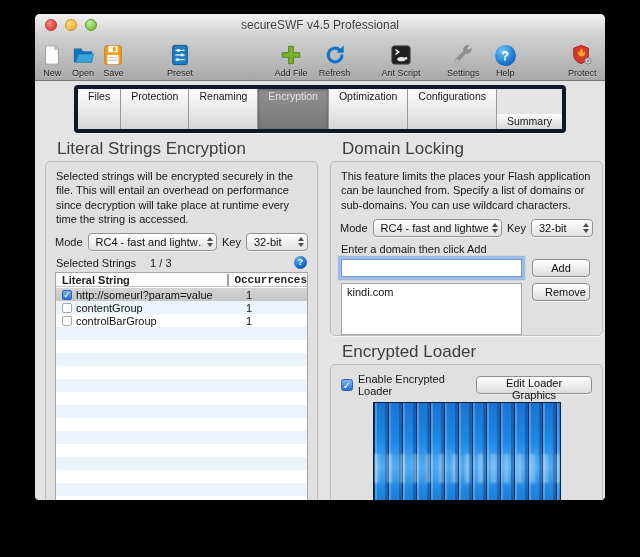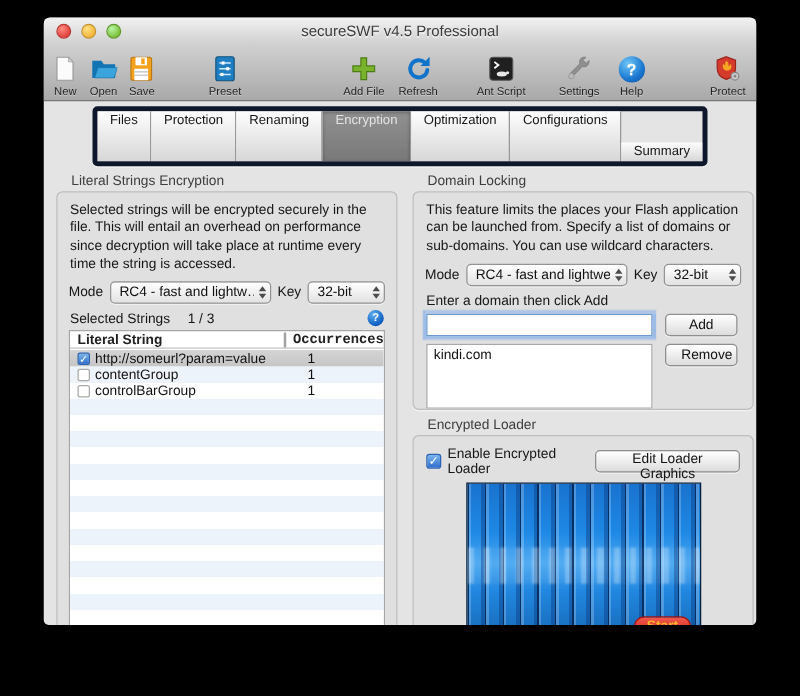--- a/index.html
+++ b/index.html
@@ -38,21 +38,21 @@
   .segmented { display:inline-flex; border:4px solid #0f172a; border-radius:4px; overflow:hidden;
                box-shadow:0 1px 0 rgba(255,255,255,.65); }
   .seg { padding:1px 10px 2px; font-size:10.5px; color:#161616; background:linear-gradient(#fdfdfd,#d7d7d7);
          border-right:1px solid #989898; }
   .seg:last-child { border-right:none;margin-top:25px; }
   .seg.sel { background:linear-gradient(#919191,#787878); color:#e3e3e3; box-shadow:inset 0 1px 3px rgba(0,0,0,.35); }
 
   
   .cols { display:flex; gap:12px; padding:0 10px; margin-top:4px; }
   .col { width:273px; }
-  .glabel { font-size:11px; color:#3d3d3d; margin:2px 0 2px 12px; }
+  .glabel { font-size:17px; color:#3d3d3d; margin:2px 0 2px 12px; }
   .gbox { border:1px solid #bdbdbd; border-radius:5px; background:#e0e0e0;
           box-shadow:0 1px 0 rgba(255,255,255,.55); overflow:hidden; }
   .desc { padding:7px 10px 5px; font-size:11px; line-height:1.3; color:#161616; }
 
   .mode-row { display:flex; align-items:center; gap:5px; padding:2px 9px; font-size:11px; color:#161616; }
   .popup { height:18px; border:1px solid #949494; border-radius:4px; background:linear-gradient(#ffffff,#e2e2e2);
            display:flex; align-items:center; padding:0 3px 0 7px; font-size:11px; color:#111;
            box-shadow:0 1px 0 rgba(255,255,255,.5); overflow:hidden; white-space:nowrap; }
   .popup .txt { overflow:hidden; text-overflow:clip; white-space:nowrap; flex:1; }
   .stepper { display:flex; flex-direction:column; align-items:center; gap:2px; margin-left:4px; }

